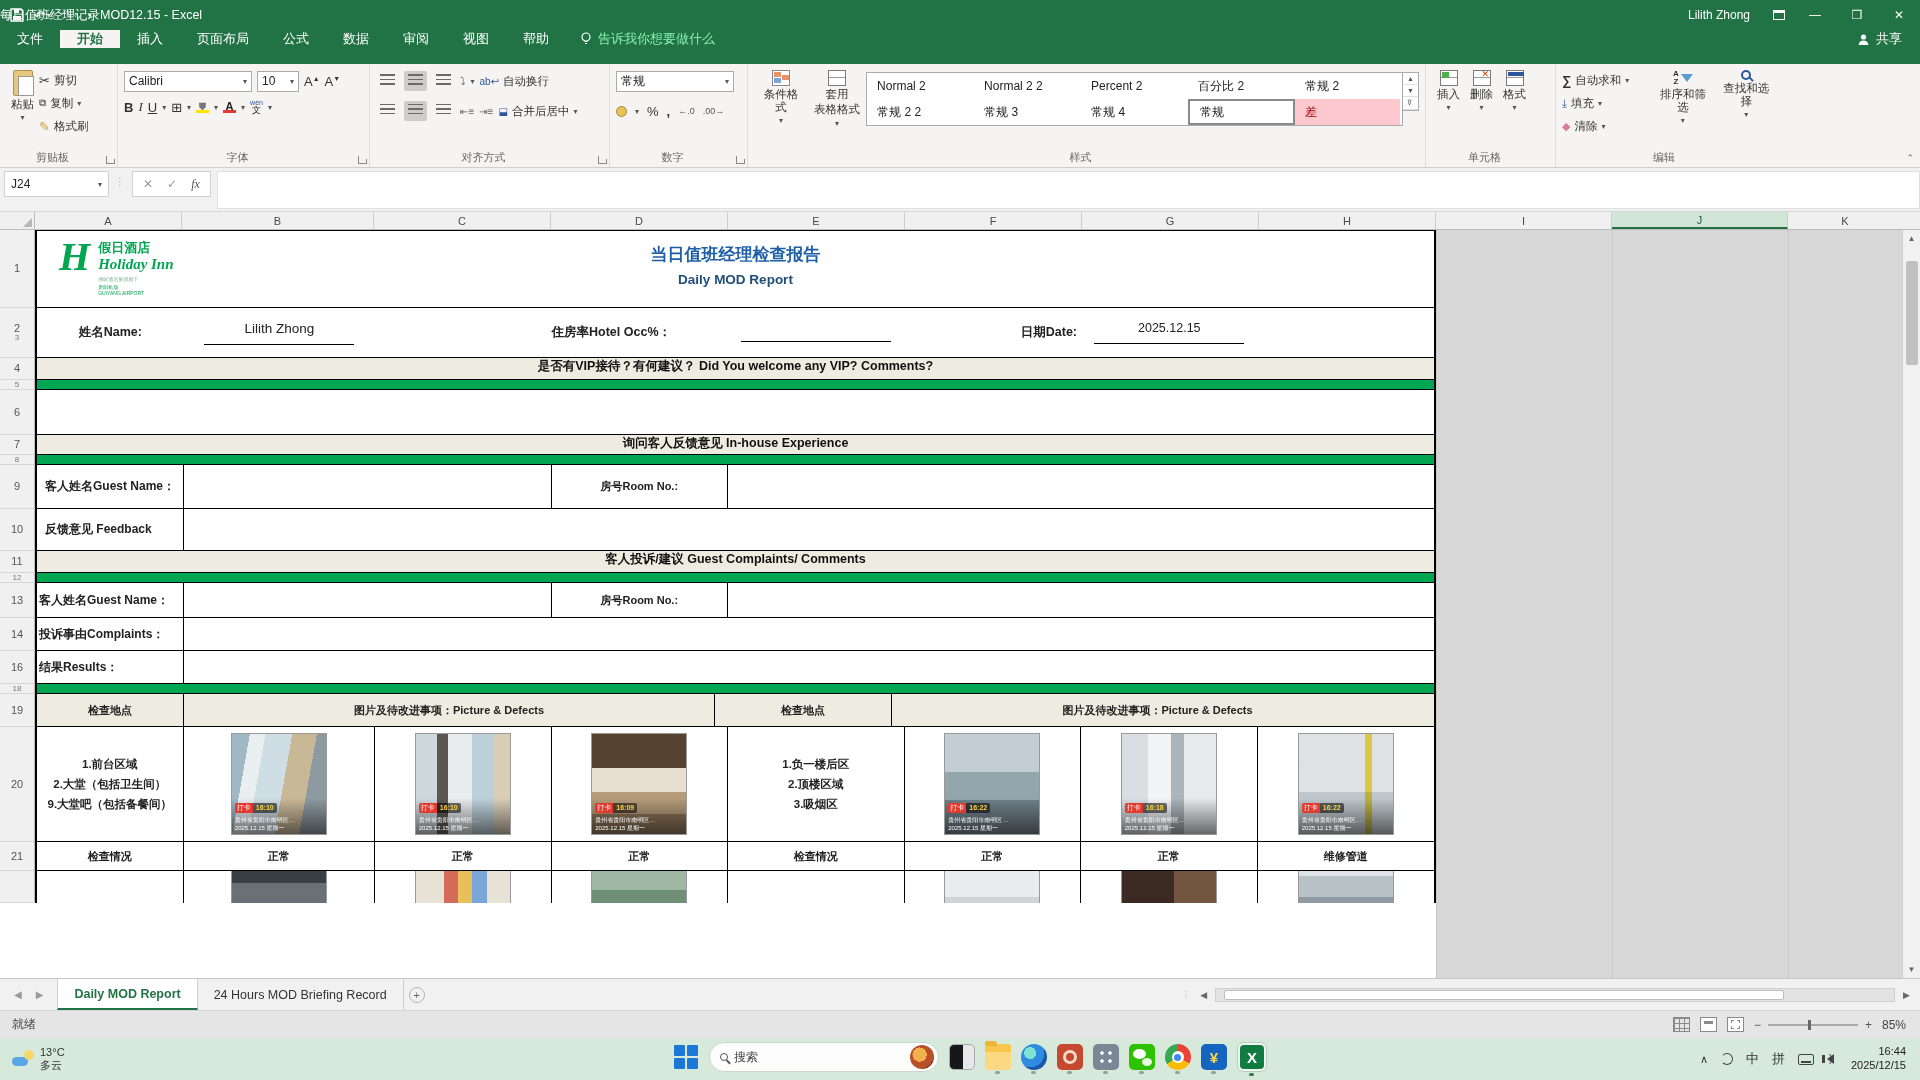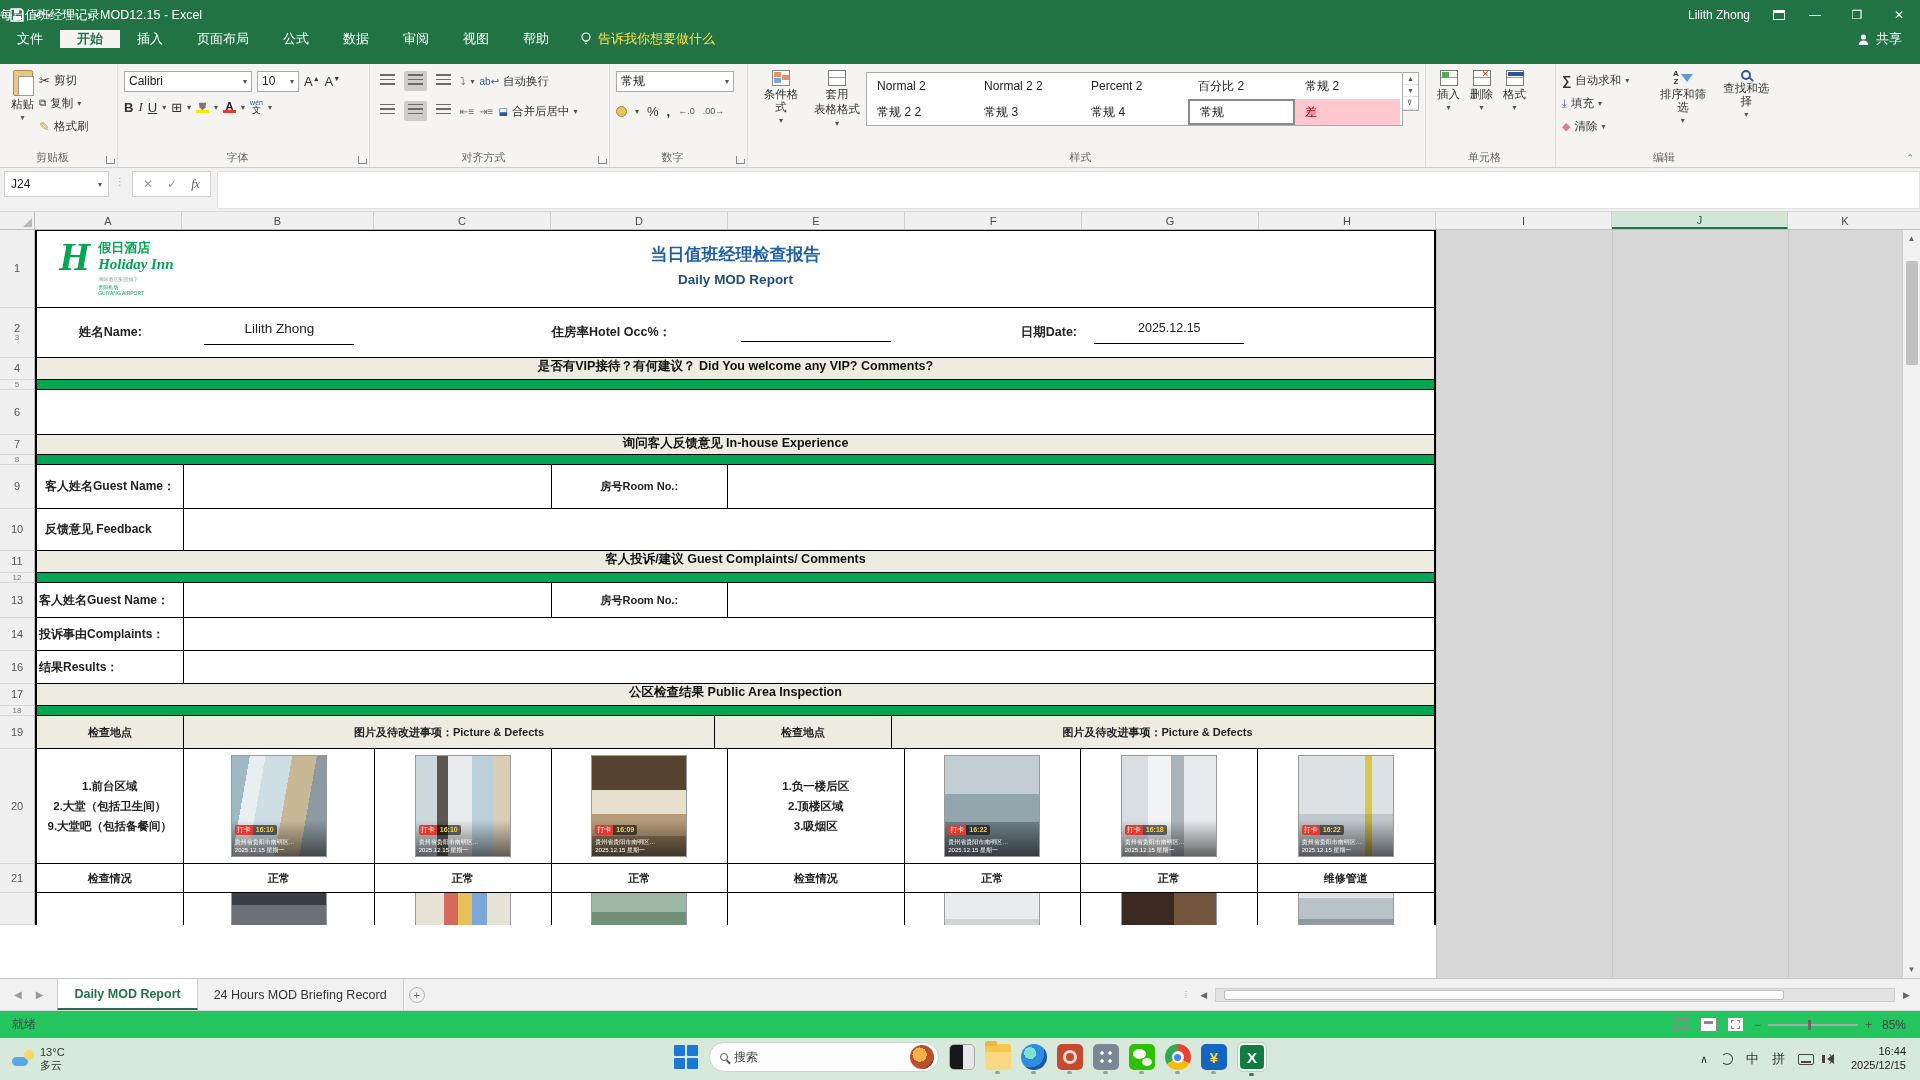--- a/index.html
+++ b/index.html
@@ -17,21 +17,21 @@
   .tb-right { margin-left:auto; display:flex; align-items:center; height:100%; }
   .tb-user { font-size:12px; margin-right:14px; }
   .winbtn { width:42px; height:100%; display:flex; align-items:center; justify-content:center; font-size:12px; }
   .ribbonopt { width:30px; height:100%; display:flex; align-items:center; justify-content:center; }
   .ribbonopt .ro { width:12px; height:10px; border:1px solid #fff; border-top-width:3px; }
 
   
   #menubar { position:absolute; left:0; top:30px; width:1920px; height:34px; background:#217346; display:flex; align-items:flex-start; }
   .mtab { padding:0 17px; display:flex; align-items:center; color:#fff; font-size:13px; }
   .mtab.active { background:#f5f4f2; color:#217346; font-weight:bold; }
-  .tellme { display:flex; align-items:center; gap:6px; color:#fde047; font-size:13px; padding:0 14px; }
+  .tellme { display:flex; align-items:center; gap:6px; color:#86efac; font-size:13px; padding:0 14px; }
   .mb-right { margin-left:auto; display:flex; align-items:center; color:#fff; gap:6px; padding-right:18px; font-size:13px; }
 
   
   #ribbon { position:absolute; left:0; top:64px; width:1920px; height:104px; background:#f5f4f2; border-bottom:1px solid #d2d0ce; display:flex; }
   .grp { position:relative; border-right:1px solid #e0dedd; padding:4px 6px 20px; display:flex; }
   .glabel { position:absolute; bottom:2px; left:0; right:12px; text-align:center; font-size:11px; color:#696763; }
   .launcher { position:absolute; bottom:3px; right:3px; width:8px; height:8px; border-left:1px solid #888; border-bottom:1px solid #888; }
   .launcher:after { content:""; position:absolute; right:0; bottom:0; width:4px; height:4px; border-right:1px solid #888; border-bottom:1px solid #888; transform:translate(1px,1px); }
   .bigbtn { display:flex; flex-direction:column; align-items:center; justify-content:flex-start; font-size:11.5px; color:#333; padding:2px 5px; gap:2px; text-align:center; line-height:1.15; }
   .bigbtn .dd { font-size:8px; color:#555; }
@@ -152,21 +152,21 @@
   .stab.active { background:#fff; color:#217346; font-weight:bold; border-bottom:2px solid #217346; border-left:1px solid #d0d0d0; }
   .addsheet { width:26px; display:flex; align-items:center; justify-content:center; color:#666; }
   .addsheet .plus { width:16px; height:16px; border:1px solid #b5b5b5; border-radius:50%; display:flex; align-items:center; justify-content:center; font-size:11px; color:#666; }
   .hscroll { margin-left:auto; display:flex; align-items:center; gap:4px; padding-right:6px; }
   .hdots { color:#b5b5b5; font-size:9px; letter-spacing:1px; margin-right:4px; }
   .harr { font-size:9px; color:#666; padding:0 4px; }
   .htrack { width:680px; height:14px; background:#e3e3e3; border:1px solid #cfcfcf; position:relative; }
   .hthumb { position:absolute; left:8px; top:1px; height:10px; width:560px; background:#fff; border:1px solid #bdbdbd; border-radius:2px; }
 
   
-  #statusbar { position:absolute; left:0; top:1010px; width:1920px; height:28px; background:#22c55e; border-top:1px solid #d6d6d6; display:flex; align-items:center; font-size:12px; color:#444; }
+  #statusbar { position:absolute; left:0; top:1010px; width:1920px; height:28px; background:#e5e5e5; border-top:1px solid #d6d6d6; display:flex; align-items:center; font-size:12px; color:#444; }
   #statusbar .mode { padding-left:12px; }
   .sb-right { margin-left:auto; display:flex; align-items:center; gap:10px; padding-right:14px; }
   .viewico { width:17px; height:15px; border:1px solid #8a8a8a; background:#fff; position:relative; }
   .viewico.v1 { background:linear-gradient(to right,#8a8a8a 1px,transparent 1px),linear-gradient(to bottom,#8a8a8a 1px,transparent 1px); background-size:5px 5px; }
   .viewico.v2:after { content:""; position:absolute; left:3px; right:3px; top:3px; height:3px; background:#8a8a8a; }
   .viewico.v3:after { content:""; position:absolute; left:3px; right:3px; top:2px; bottom:2px; border:1px dashed #8a8a8a; }
   .zoomctl { display:flex; align-items:center; gap:7px; color:#555; }
   .ztrack { width:90px; height:2px; background:#a9a9a9; position:relative; }
   .zthumb { position:absolute; left:40px; top:-4px; width:3px; height:10px; background:#666; }
 
@@ -654,26 +654,20 @@
 
 
     <div class="r" style="height:33px">
       <div class="rn">16</div>
       <div class="tbl">
         <div class="cell cA lbl" style="padding-left:2px">结果Results：</div>
         <div class="cell cBH" style="width:1254px"></div>
       </div>
     </div>
 
-    <div class="r banner" style="height:22px">
-      <div class="rn">17</div>
-      <div class="tbl">
-          <div class="bannertxt">公区检查结果  Public Area Inspection</div>
-        </div>
-    </div>
 
     <div class="r green" style="height:10px">
       <div class="rn">
           <span class="tiny">18</span>
         </div>
       <div class="tbl"></div>
     </div>
 
     <div class="r banner" style="height:33px">
       <div class="rn">19</div>

